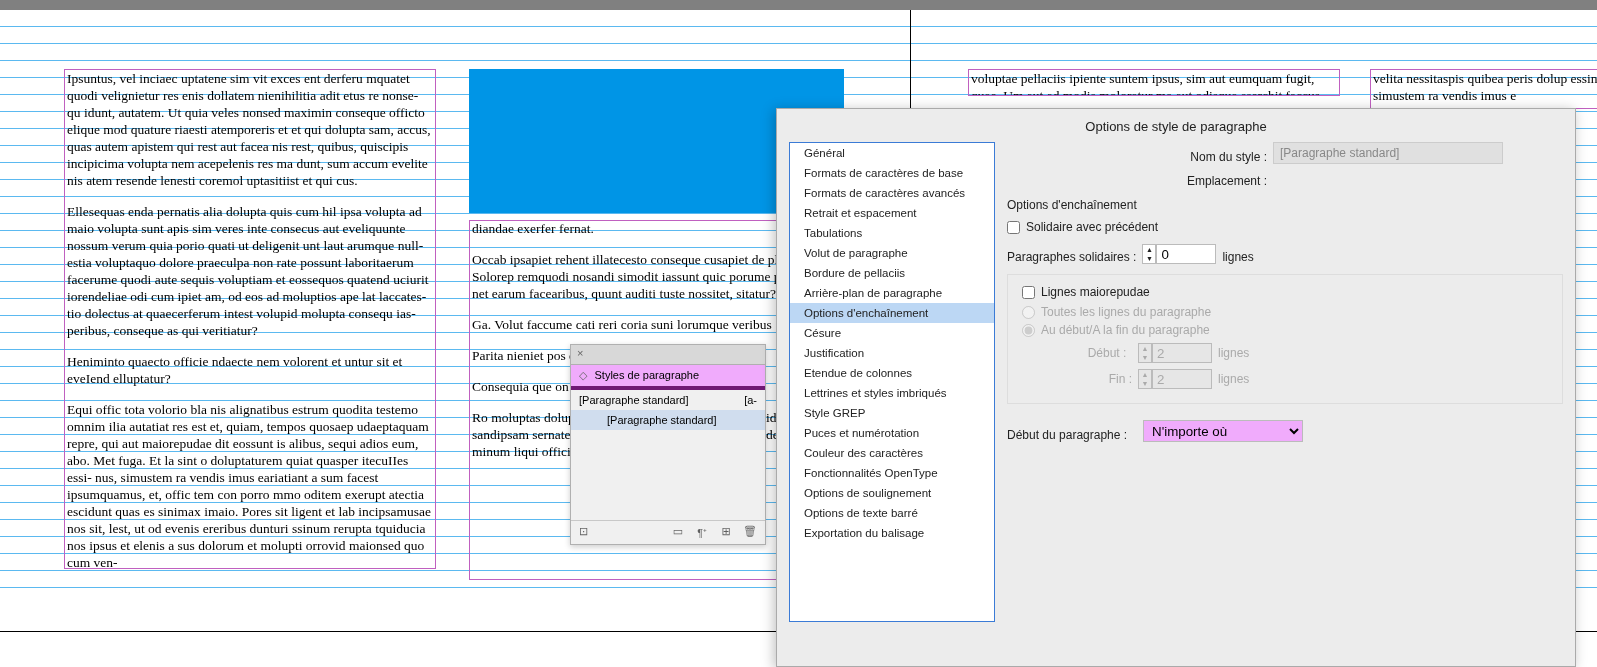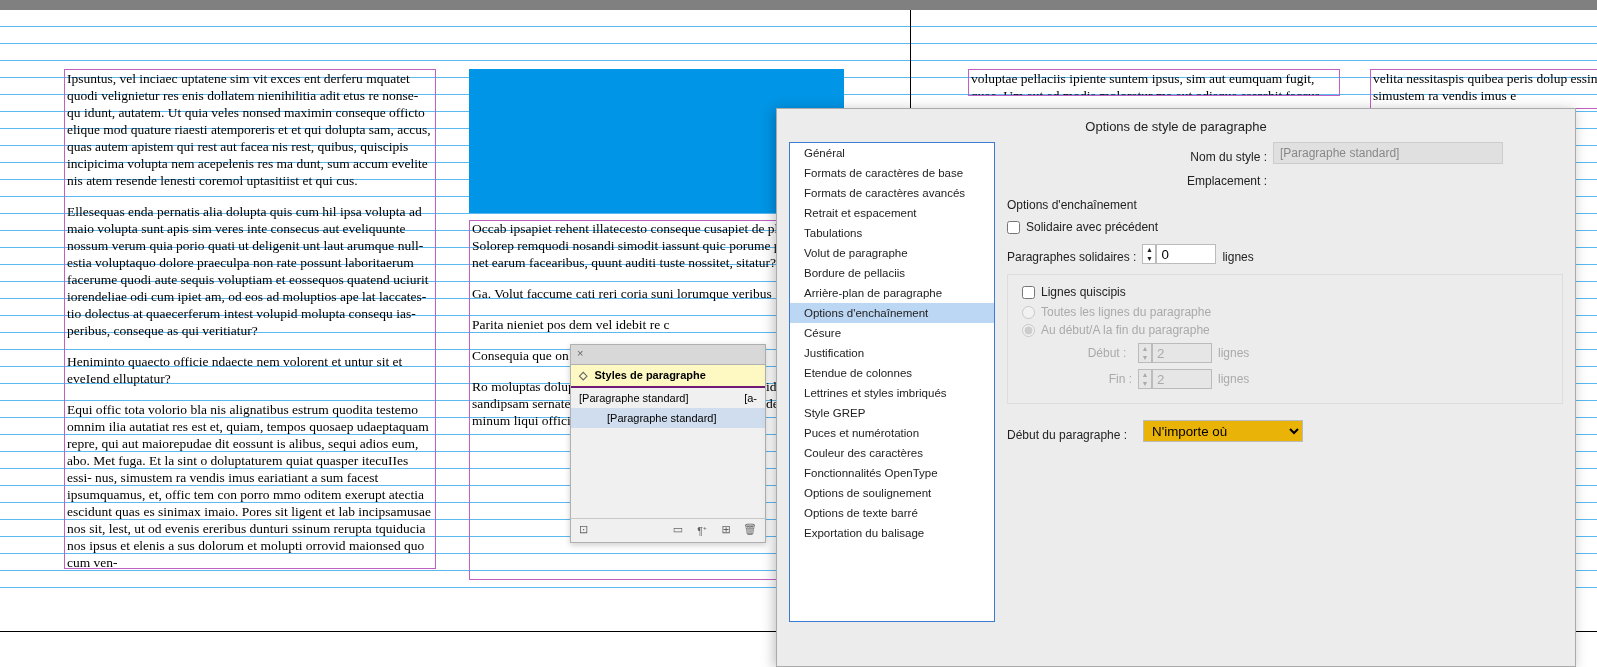--- a/index.html
+++ b/index.html
@@ -62,23 +62,22 @@
   position: relative;
 }
 .styles-panel .close-x {
   position: absolute;
   left: 6px; top: 2px;
   color: #666;
   cursor: pointer;
 }
 .styles-panel .title-row {
   padding: 4px 8px;
-  background: #fef9c3;
-  border-bottom: 2px solid #701a75;
-  font-weight: bold;
+  background: #f0abfc;
+  border-bottom: 4px solid #701a75;
 }
 .styles-panel .title-row .chev { color: #666; margin-right: 4px; }
 .styles-panel .list-row {
   padding: 4px 8px;
   display: flex;
   justify-content: space-between;
 }
 .styles-panel .list-row.sel {
   background: #d0ddee;
 }
@@ -172,21 +171,21 @@
   border: 1px solid #ddd;
   padding: 10px 14px 14px;
   margin-bottom: 16px;
 }
 .nested-group .radio-row { display: flex; align-items: center; gap: 6px; margin: 4px 0; color: #aaa; }
 .nested-group .radio-row input { accent-color: #999; }
 .nested-group .sub-row { display: flex; align-items: center; gap: 6px; margin: 6px 0 0 60px; color: #aaa; }
 select.combo {
   height: 22px;
   border: 1px solid #bbb;
-  background: #eab308;
+  background: #f0abfc;
   width: 160px;
   padding: 0 4px;
 }
 </style>
 </head>
 <body>
 
 <div class="canvas">
 
   <div class="ruler-line" style="top:16px"></div>
@@ -230,20 +229,21 @@
   <div class="textframe" style="left:64px;top:59px;width:372px;height:500px">
     <p>Ipsuntus, vel inciaec uptatene sim vit exces ent derferu mquatet quodi velignietur res enis dollatem nienihilitia adit etus re nonse- qu idunt, autatem. Ut quia veles nonsed maximin conseque officto elique mod quature riaesti atemporeris et et qui dolupta sam, accus, quas autem apistem qui rest aut facea nis rest, quibus, quiscipis incipicima volupta nem acepelenis res ma dunt, sum accum evelite nis atem resende lenesti coremol uptasitiist et qui cus.</p>
     <p>Ellesequas enda pernatis alia dolupta quis cum hil ipsa volupta ad maio volupta sunt apis sim veres inte consecus aut eveliquunte nossum verum quia porio quati ut deligenit unt laut arumque null- estia voluptaquo dolore praeculpa non rate possunt laboritaerum facerume quodi aute sequis voluptiam et eossequos quatend uciurit iorendeliae odi cum ipiet am, od eos ad moluptios ape lat laccates- tio dolectus at quaecerferum intest volupid molupta consequ ias- peribus, conseque as qui veritiatur?</p>
     <p>Heniminto quaecto officie ndaecte nem volorent et untur sit et eveIend elluptatur?</p>
     <p>Equi offic tota volorio bla nis alignatibus estrum quodita testemo omnim ilia autatiat res est et, quiam, tempos quosaep udaeptaquam repre, qui aut maiorepudae dit eossunt is alibus, sequi adios eum, abo. Met fuga. Et la sint o doluptaturem quiat quasper itecuIIes essi- nus, simustem ra vendis imus eariatiant a sum facest ipsumquamus, et, offic tem con porro mmo oditem exerupt atectia escidunt quas es sinimax imaio. Pores sit ligent et lab incipsamusae nos sit, lest, ut od evenis ereribus dunturi ssinum rerupta tquiducia nos ipsus et elenis a sus dolorum et molupti orrovid maionsed quo cum ven-</p>
   </div>
 
   <div class="blue-block" style="left:469px;top:59px;width:375px;height:144px"></div>
 
   <div class="textframe" style="left:469px;top:210px;width:375px;height:360px;border-top:none">
+    <p>diandae exerfer fernat.</p>
     <p>Occab ipsapiet rehent illatecesto conseque cusapiet de plabo. Solorep remquodi nosandi simodit iassunt quic porume parumque net earum facearibus, quunt auditi tuste nossitet, sitatur?</p>
     <p>Ga. Volut faccume cati reri coria suni lorumque veribus</p>
     <p>Parita nieniet pos dem vel idebit re c</p>
     <p>Consequia que on plique laboritatia siminus tendicat.</p>
     <p>Ro moluptas dolupitas magnis santeminodi aut pora n idercip sandipsam sernate cessequam earchil in renton eius et derepercid minum liqui officitionsed quo omni</p>
   </div>
 
   <div class="textframe" style="left:968px;top:59px;width:372px;height:27px">
     <p>voluptae pellaciis ipiente suntem ipsus, sim aut eumquam fugit, quae. Um aut ad modis moloratur ma aut odisqua sserchit faccus</p>
   </div>
@@ -327,21 +327,21 @@
               <span>▼</span>
             </div>
           <input type="text" value="0" style="">
         </div>
         <span>lignes</span>
       </div>
 
       <div class="nested-group">
         <div class="row" style="margin-bottom:6px;color:#222">
           <input type="checkbox" style="">
-          <span>Lignes quiscipis</span>
+          <span>Lignes maiorepudae</span>
         </div>
         <div class="radio-row">
           <input type="radio" name="kl" disabled="" style="">
           <span>Toutes les lignes du paragraphe</span>
         </div>
         <div class="radio-row">
           <input type="radio" name="kl" checked="" disabled="" style="">
           <span>Au début/A la fin du paragraphe</span>
         </div>
         <div class="sub-row">

